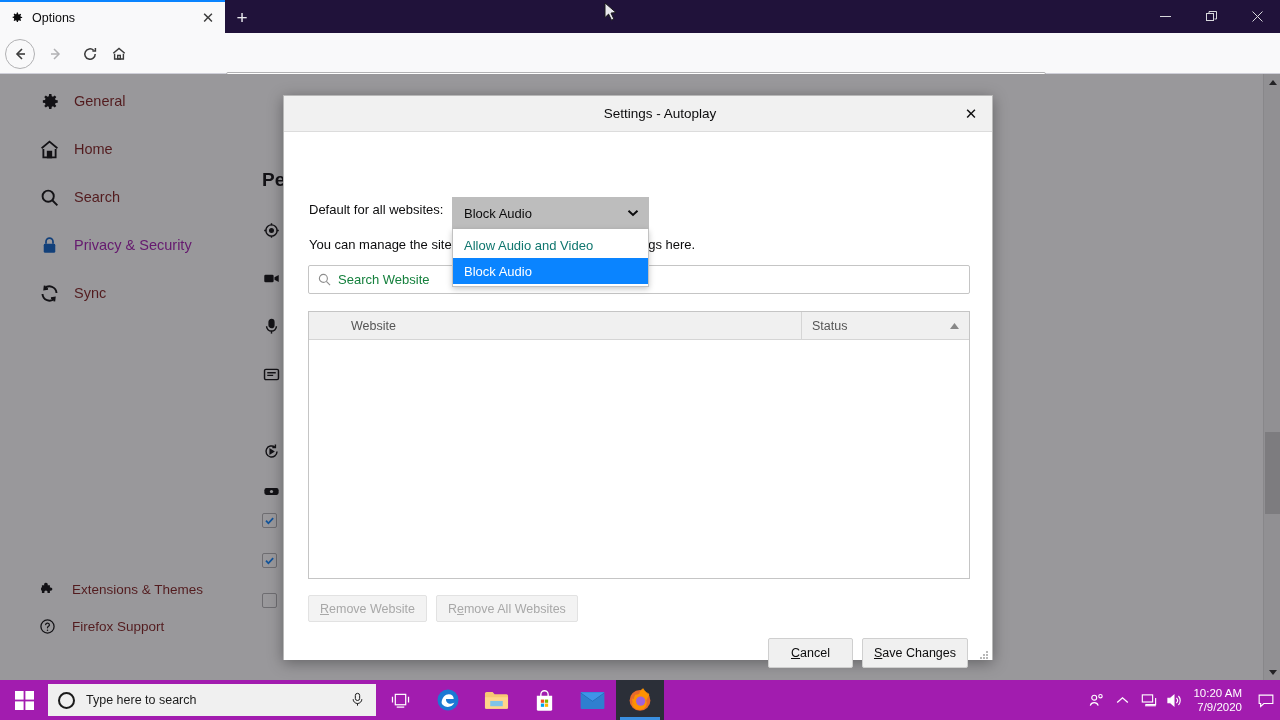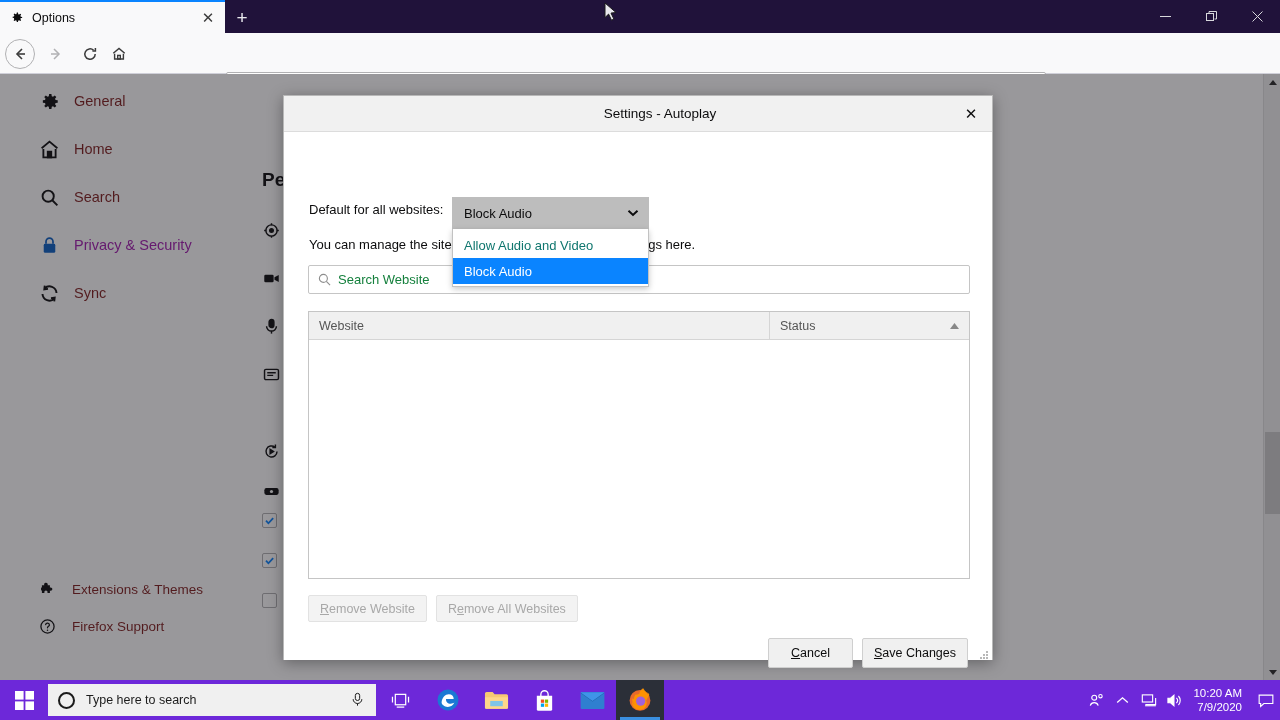--- a/index.html
+++ b/index.html
@@ -95,39 +95,39 @@
   .opt{ height:26px; display:flex; align-items:center; padding:0 10px 0 11px; font-size:13px; color:#0f766e; }
   .opt.sel{ background:#0a84ff; color:#fff; }
 
   .hint{ position:absolute; left:25px; top:105px; font-size:13px; color:#0c0c0d; }
 
   .searchbox{ position:absolute; left:24px; top:133px; width:662px; height:29px; background:#fff; border:1px solid #c5c5c5; border-radius:2px; display:flex; align-items:center; padding:0 9px; }
   .searchbox .sglass{ width:13px; height:13px; margin-right:7px; }
   .searchbox .ph{ font-size:13px; color:#15803d; }
 
   .table{ position:absolute; left:24px; top:179px; width:662px; height:268px; background:#fff; border:1px solid #c5c5c5; }
-  .thead{ display:flex; height:28px; background:#f0f0f0; border-bottom:1px solid #d5d5d5; }
+  .thead{ display:flex; height:28px; background:#f0f0f0; border-bottom:1px solid #d5d5d5;padding-left:32px; }
   .th{ display:flex; align-items:center; font-size:12.5px; color:#555; padding:0 10px; }
   .th.c1{ width:461px; border-right:1px solid #d5d5d5; }
   .th.c2{ flex:1; justify-content:space-between; }
   .sortarrow{ width:10px; height:10px; display:flex; align-items:center; justify-content:center; }
   .tbody{ height:238px; background:#fff; }
 
   .btnrow{ position:absolute; left:24px; top:463px; display:flex; gap:9px; }
   .btn{ height:27px; padding:0 11px; background:#f0f0f0; border:1px solid #cfcfcf; border-radius:2px; display:flex; align-items:center; justify-content:center; font-size:12.5px; color:#0c0c0d; white-space:nowrap; }
   .btn.disabled{ color:#a8a8a8; border-color:#e2e2e2; background:#f3f3f3; }
   .btn u{ text-decoration:underline; }
 
   .dlgfooter{ position:absolute; right:24px; top:506px; display:flex; gap:9px; }
   .btn.wide{ min-width:85px; height:30px; }
 
   .grip{ position:absolute; right:3px; bottom:3px; width:9px; height:9px; }
 
   
-  .taskbar{ position:absolute; left:0; bottom:0; width:1280px; height:40px; background:#6d28d9; display:flex; align-items:center; }
+  .taskbar{ position:absolute; left:0; bottom:0; width:1280px; height:40px; background:#a21caf; display:flex; align-items:center; }
   .startbtn{ width:48px; height:40px; display:flex; align-items:center; justify-content:center; }
   .cortana{ width:328px; height:32px; margin-left:0; background:#f0f0f0; display:flex; align-items:center; padding:0 10px; }
   .cortana .circ{ width:17px; height:17px; border:2px solid #1b1b1b; border-radius:50%; margin-right:11px; flex:0 0 17px; }
   .cortana .ph{ flex:1; font-size:12.5px; color:#1b1b1b; }
   .cortana .mic{ width:16px; height:16px; }
   .taskview{ width:48px; height:40px; display:flex; align-items:center; justify-content:center; }
   .tbapp{ width:48px; height:40px; display:flex; align-items:center; justify-content:center; position:relative; }
   .tbapp.active{ background:#2b2f38; }
   .tbapp.active::after{ content:""; position:absolute; left:4px; right:4px; bottom:0; height:3px; background:#3a8fe0; }
   .tray{ position:absolute; right:0; bottom:0; height:40px; display:flex; align-items:center; }

